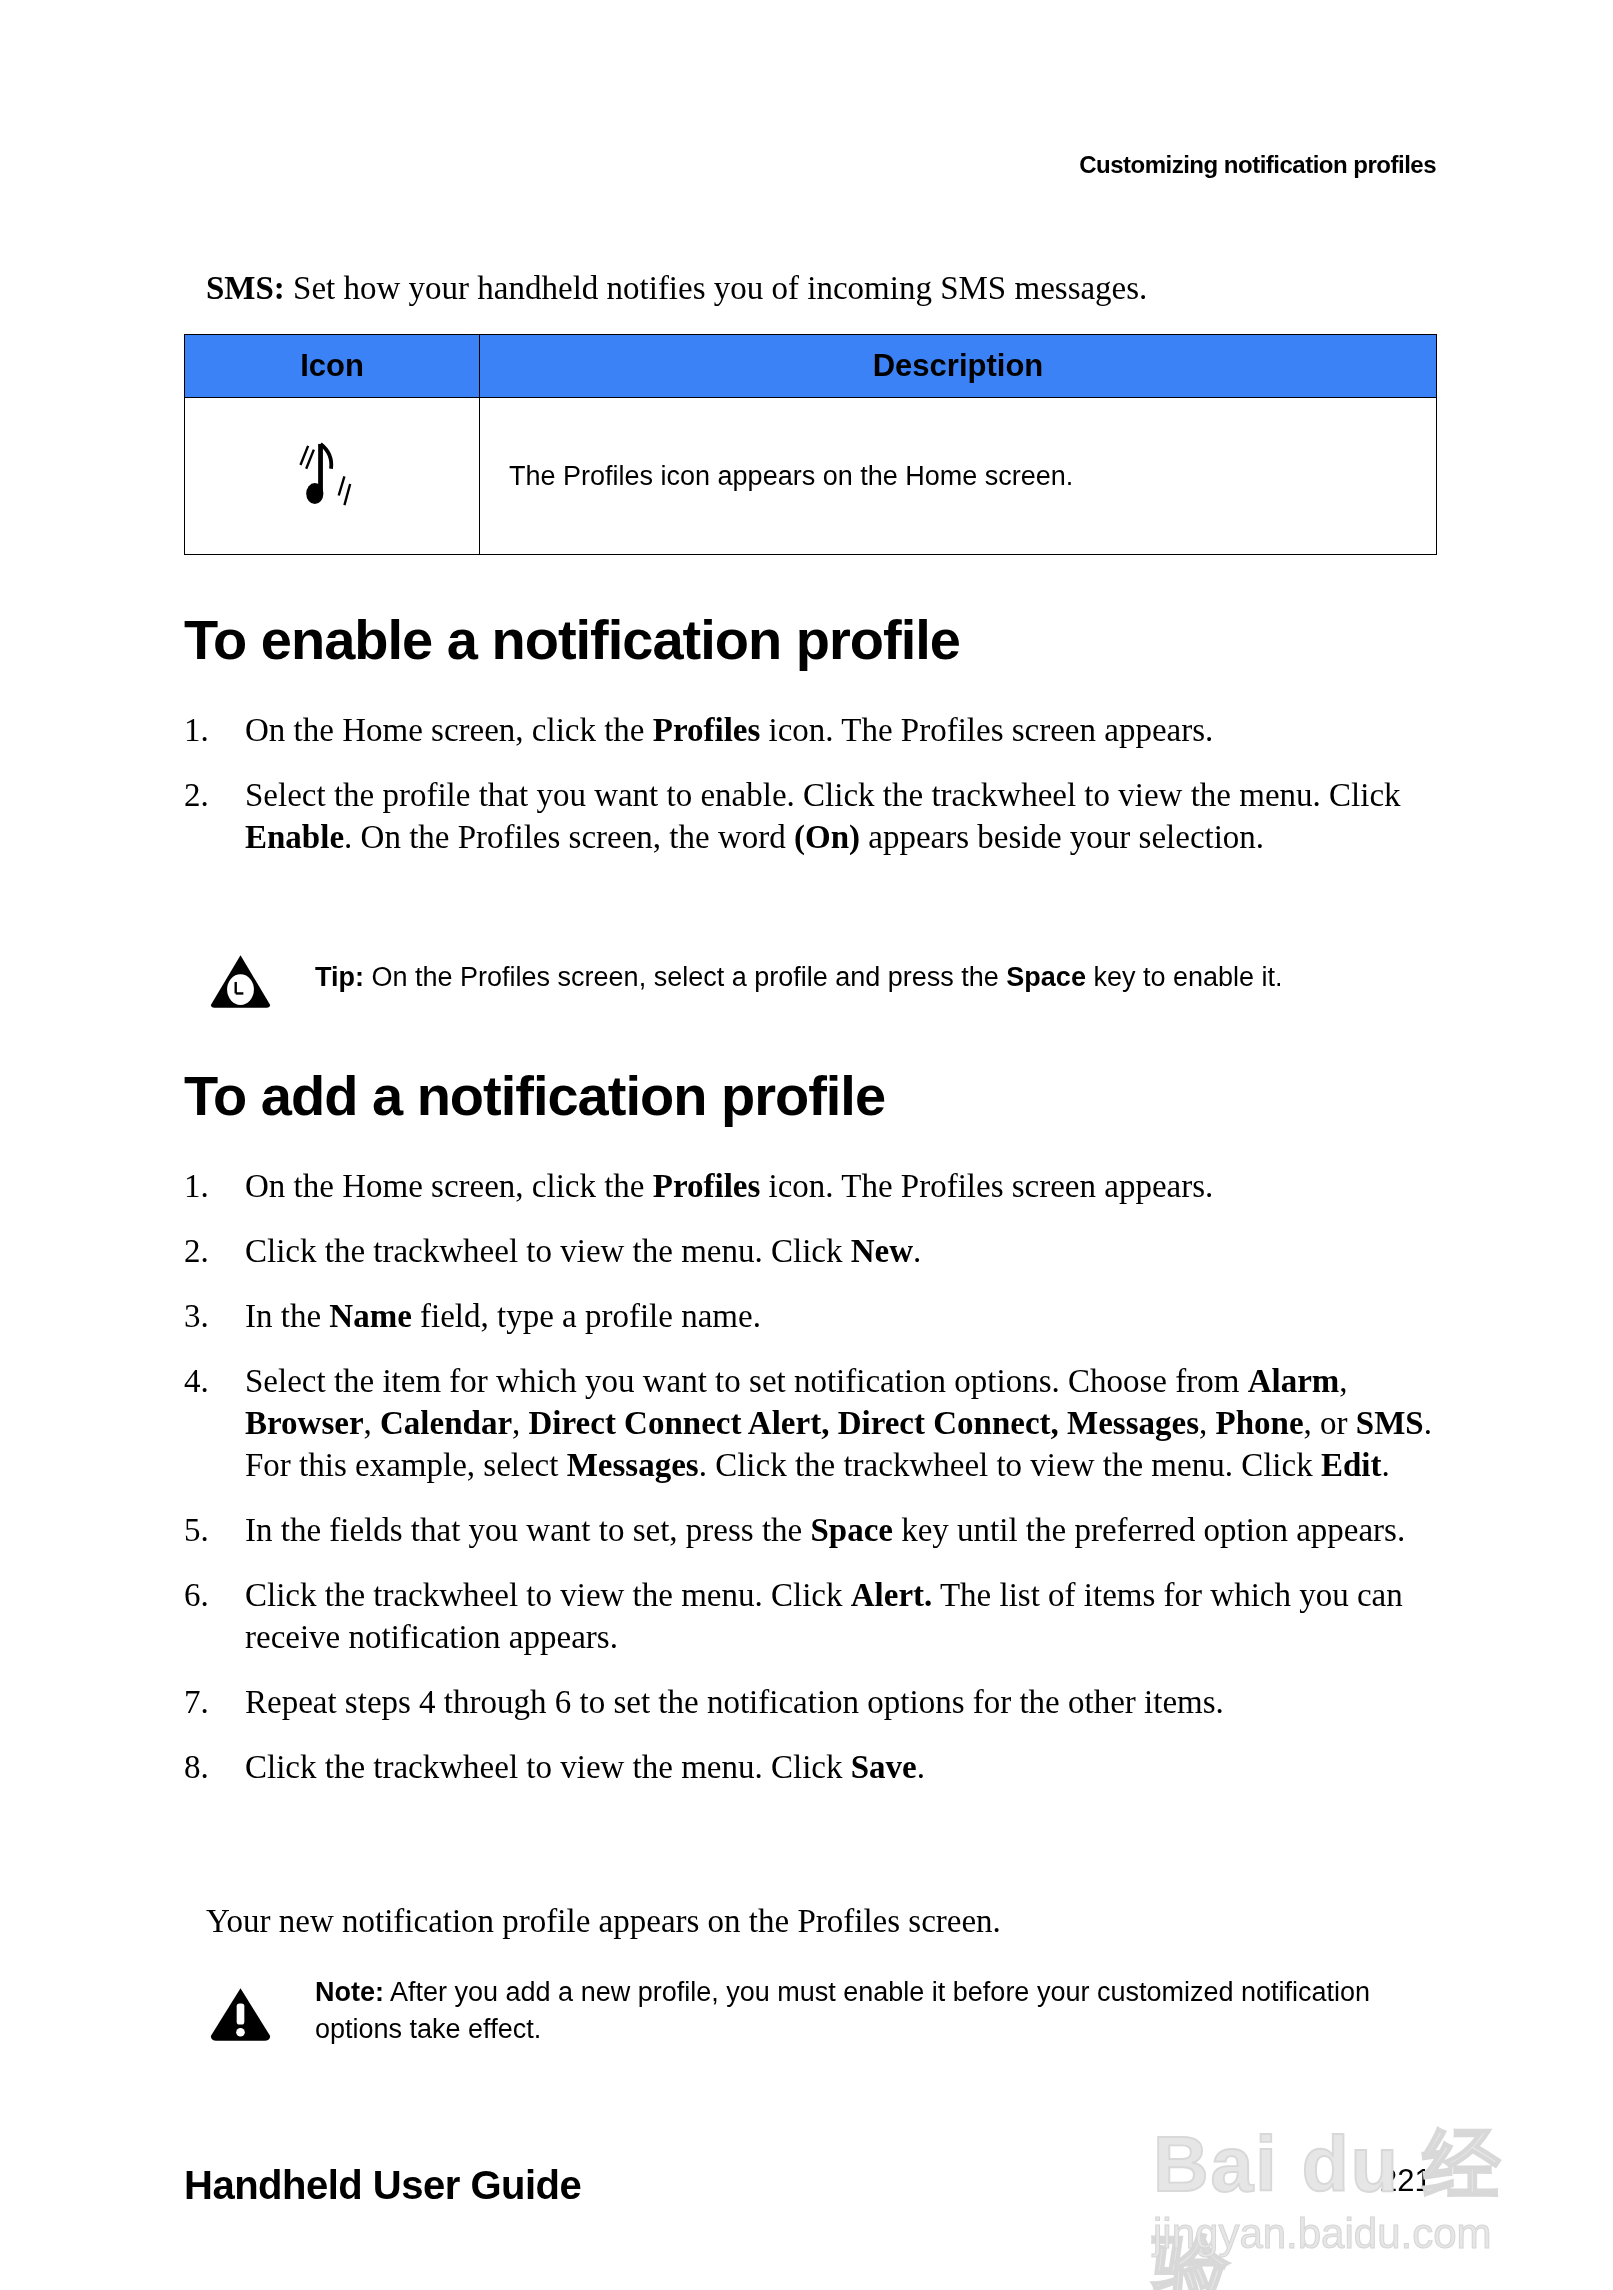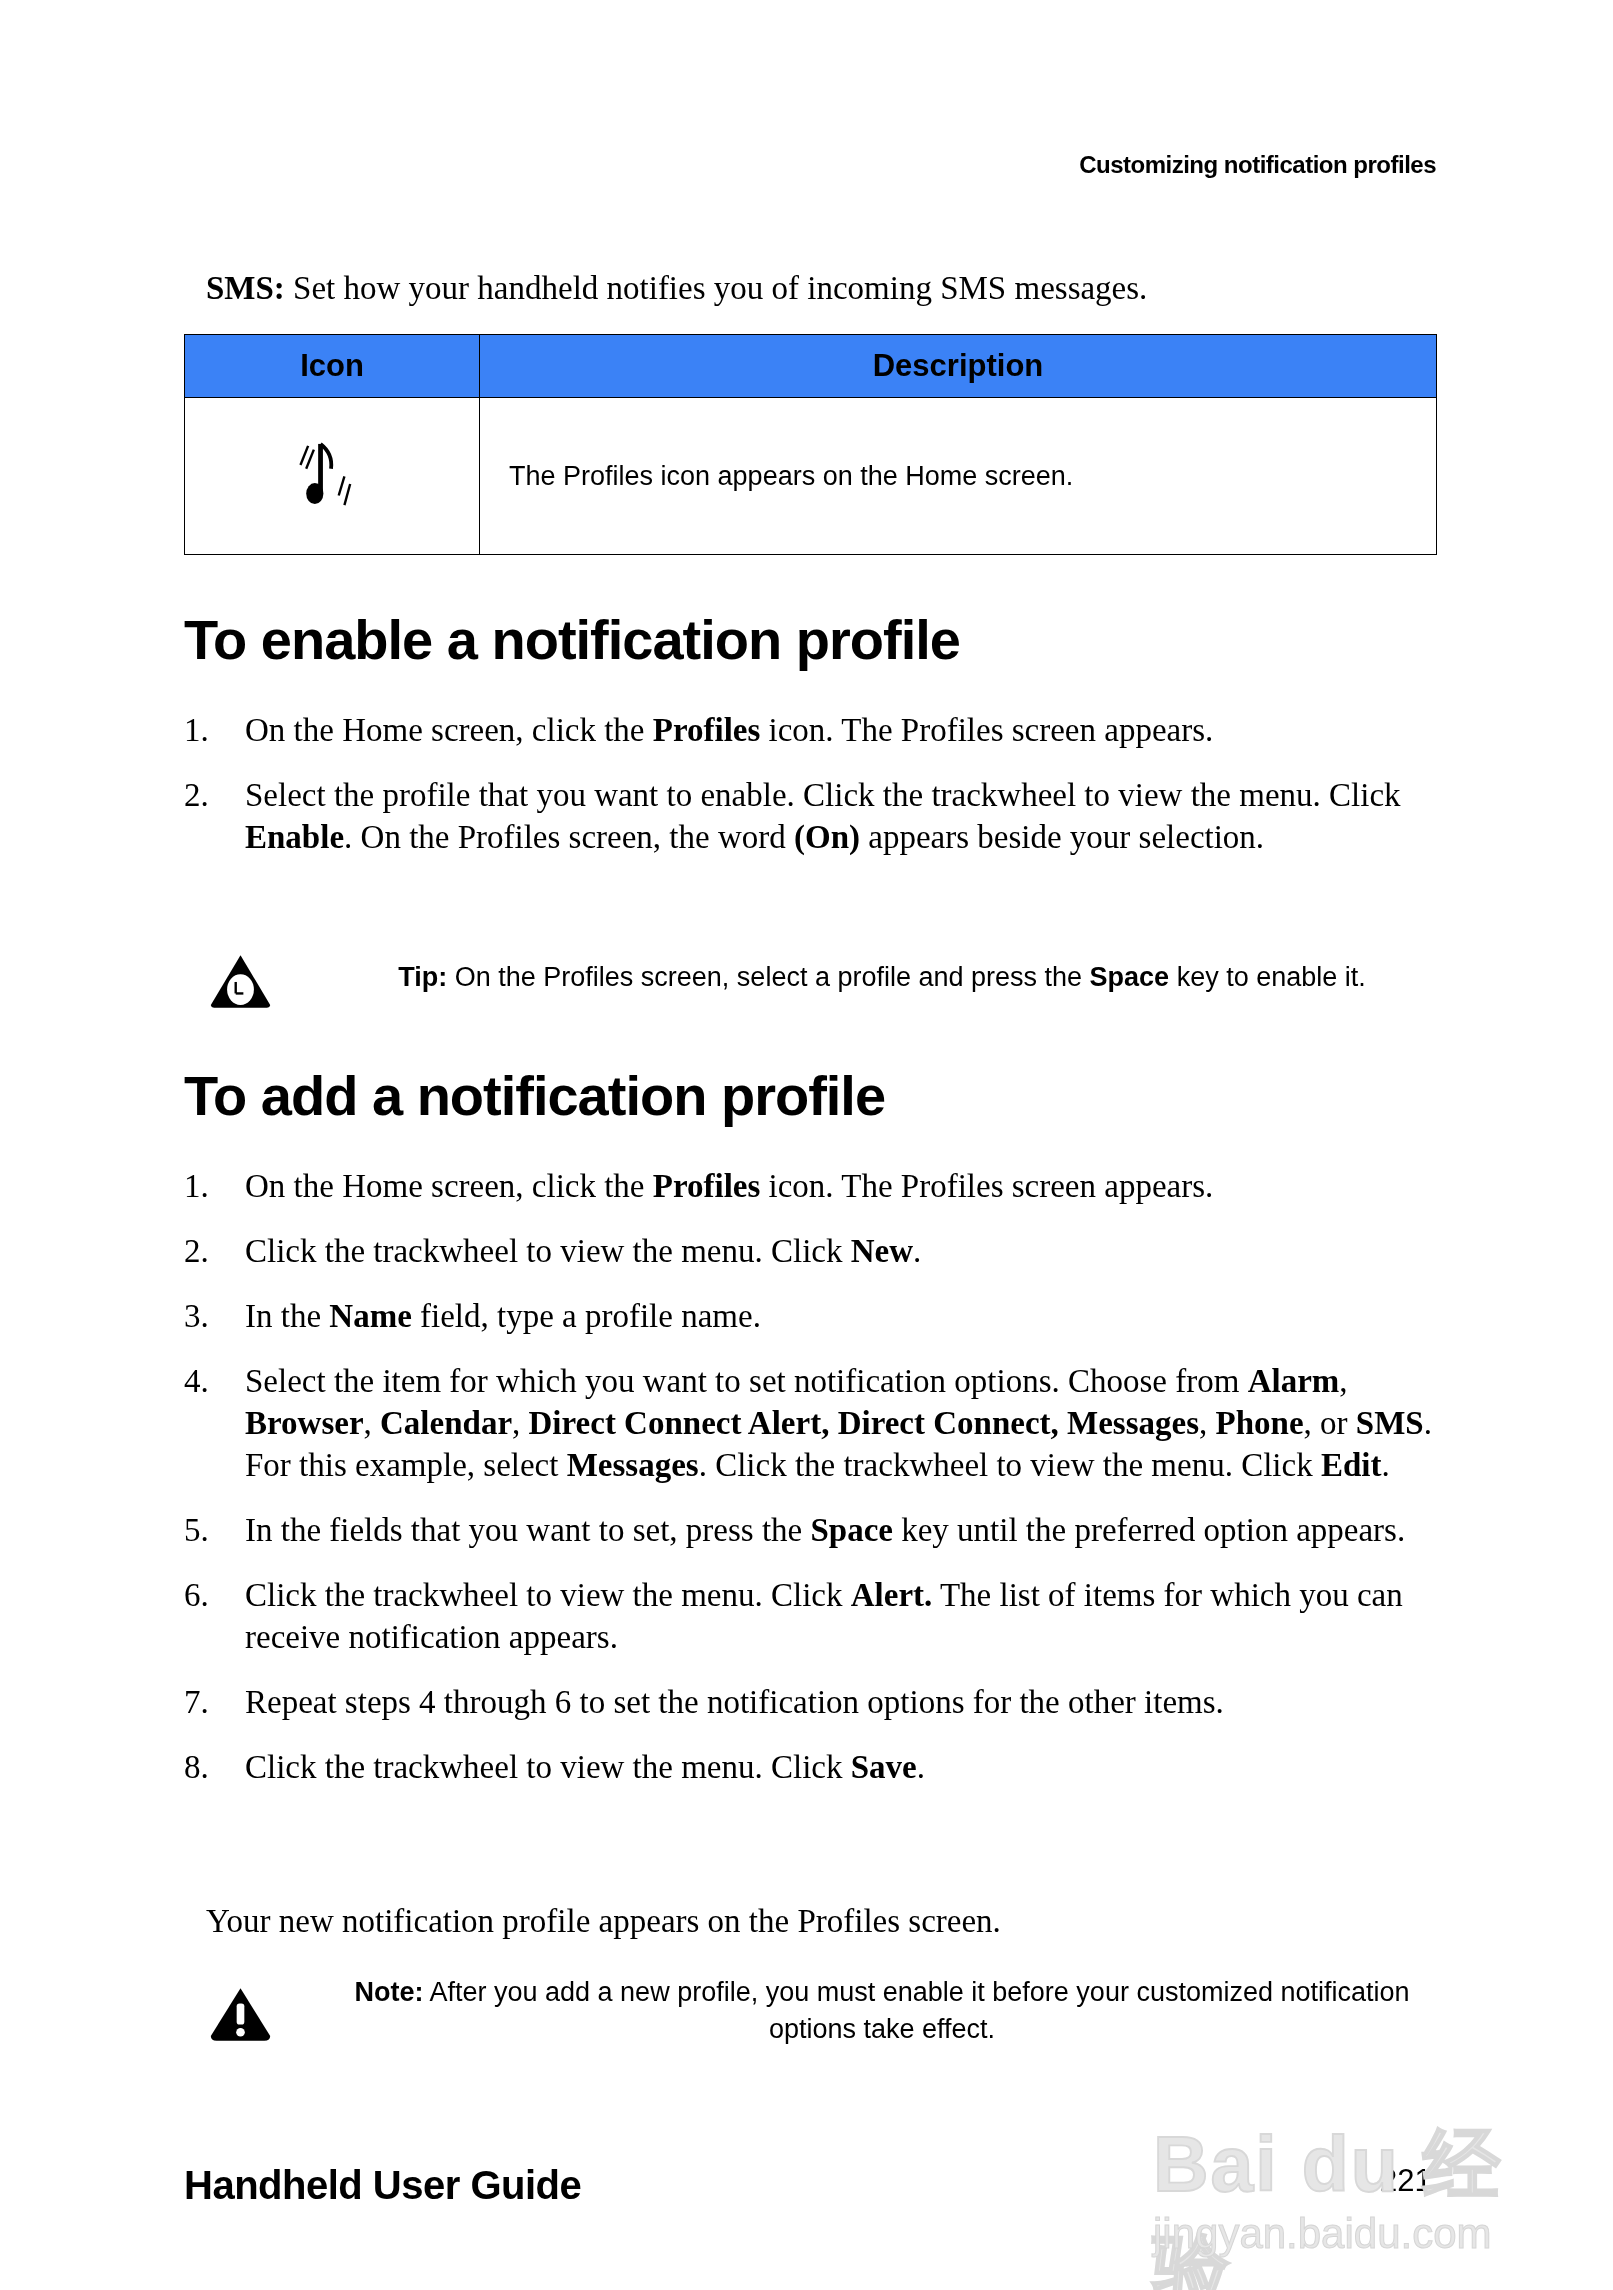--- a/index.html
+++ b/index.html
@@ -12,21 +12,21 @@
   table.icon-table { position:absolute; left:184px; top:334px; width:1253px; border-collapse:collapse; }
   table.icon-table th, table.icon-table td { border:1.9px solid #000; }
   table.icon-table th { background:#3b82f6; height:60px; font-size:31px; font-weight:bold; text-align:center; }
   table.icon-table td { height:154px; }
   td.icon-cell { width:292px; text-align:center; vertical-align:middle; }
   td.desc-cell { padding-left:29px; font-size:27px; vertical-align:middle; }
   h1.sec { position:absolute; left:184px; margin:0; font-size:56px; font-weight:bold; letter-spacing:-1px; }
   ol.steps { position:absolute; left:184px; width:1268px; margin:0; padding:0; list-style:none; font-size:33px; line-height:42px; }
   ol.steps li { position:relative; padding-left:61px; margin-bottom:23px; }
   ol.steps li .num { position:absolute; left:0; top:0; }
-  .callout { position:absolute; left:207px; width:1249px;text-align:center; }
+  .callout { position:absolute; left:207px; width:1249px; }
   .callout .cicon { position:absolute; left:0; top:0; }
   .callout .ctext { position:absolute; left:108px; top:0; font-size:27px; line-height:37px; width:1134px; }
   .footer-left { left:184px; top:2163px; font-size:40px; font-weight:bold; letter-spacing:-0.5px; }
   .footer-right { left:1380px; top:2163px; font-size:31px; font-weight:normal; }
   .watermark { left:1153px; top:2056px; width:375px; height:202px; color:#e3e3e3; }
   .wm-logo { position:absolute; left:0; top:58px; font-size:77px; font-weight:bold; letter-spacing:1.9px; color:#e6e6e6; -webkit-text-stroke:1.9px #d8d8d8; }
   .wm-url { position:absolute; left:0; top:154px; font-size:42px; color:#e6e6e6; -webkit-text-stroke:1px #d5d5d5; }
 </style>
 </head>
 <body>

